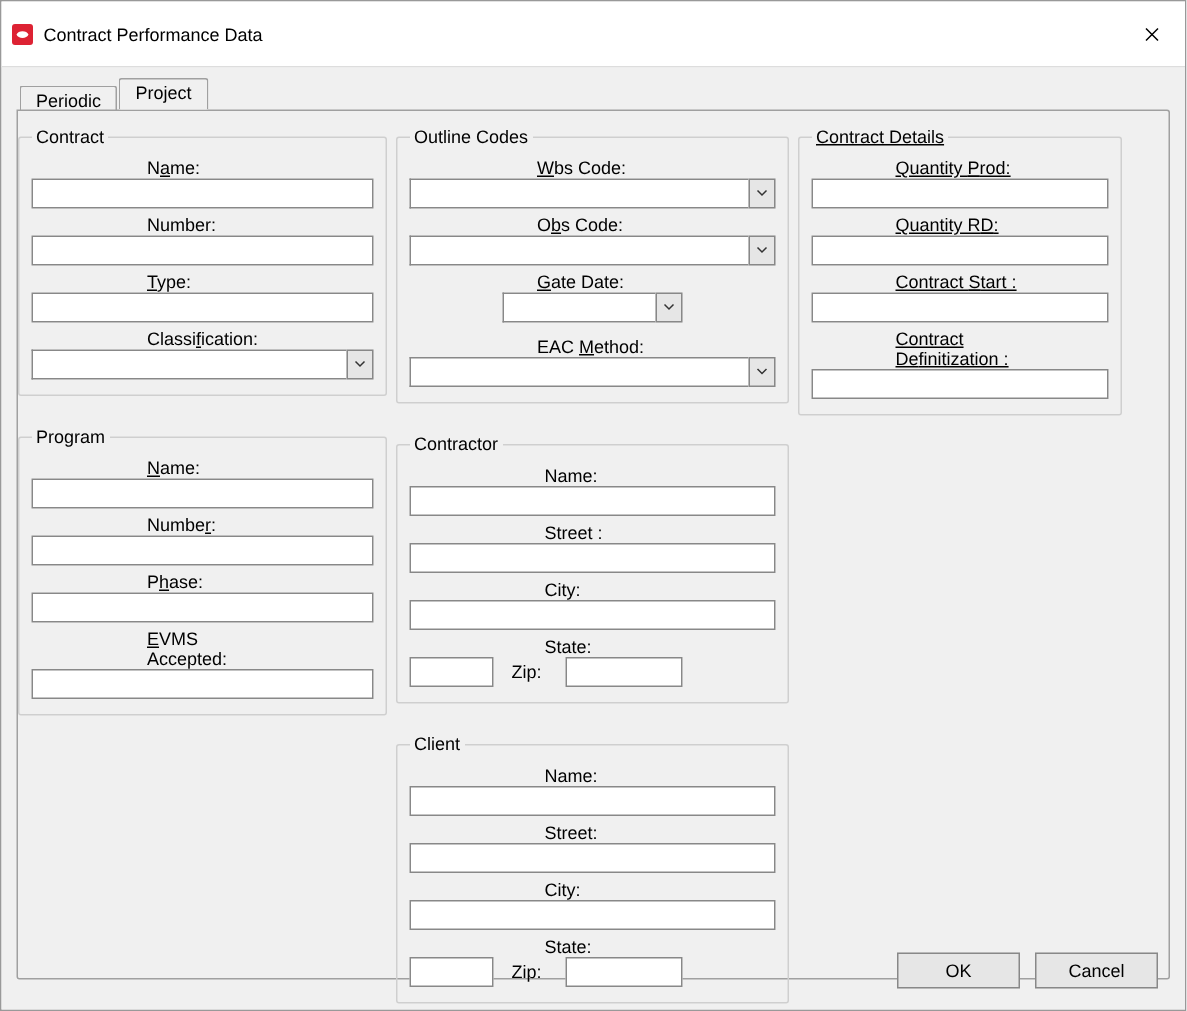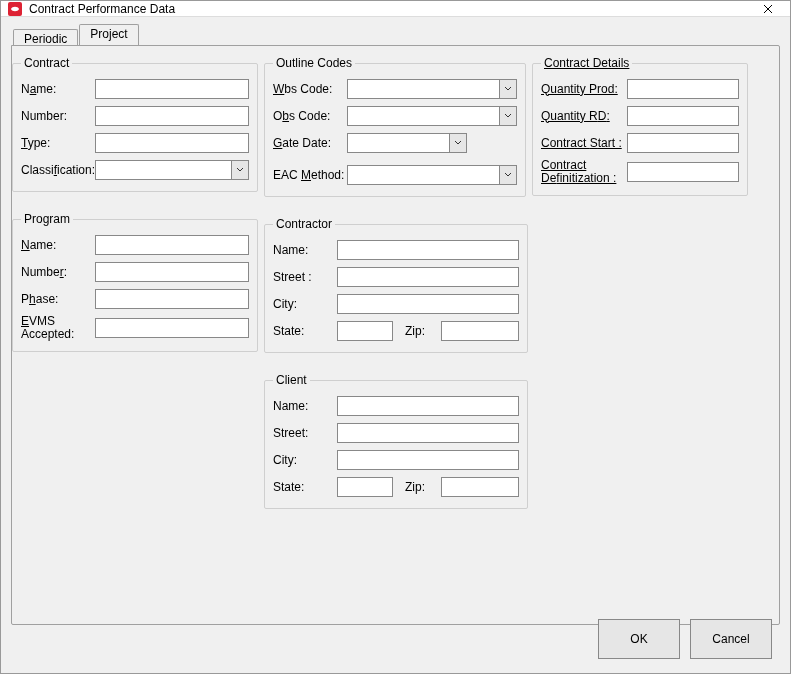--- a/index.html
+++ b/index.html
@@ -13,21 +13,21 @@
   .window {
     width: 791px;
     height: 674px;
     border: 1px solid #999;
     background: #f0f0f0;
     position: relative;
     display: flex;
     flex-direction: column;
   }
   .titlebar {
-    height: 16px;
+    height: 44px;
     background: #fff;
     border-bottom: 1px solid #ddd;
     display: flex;
     align-items: center;
     padding: 0 0 0 6px;
   }
   .titlebar .app-icon {
     width: 16px; height: 16px;
     margin-right: 6px;
     display: inline-flex;
@@ -103,20 +103,21 @@
   }
   fieldset.group legend {
     font-size: 12px;
     padding: 0 3px;
   }
   .row {
     display: flex;
     align-items: center;
     margin-bottom: 5px;
     min-height: 22px;
+    flex-direction: column;
   }
   .row:last-child { margin-bottom: 0; }
   .row label {
     font-size: 12px;
     line-height: 13px;
   }
   .lbl-w1 { width: 74px; flex-shrink: 0; }
   .lbl-w2 { width: 64px; flex-shrink: 0; }
   .lbl-w3 { width: 86px; flex-shrink: 0; }
   .u { text-decoration: underline; }
@@ -157,21 +158,21 @@
   .state-zip input.txt { flex: 0 0 auto; }
   .button-bar {
     position: absolute;
     right: 18px;
     bottom: 14px;
     display: flex;
     gap: 10px;
   }
   .btn {
     width: 82px;
-    height: 40px;
+    height: 24px;
     border: 1px solid #888;
     background: #e6e6e6;
     font-family: inherit;
     font-size: 12px;
     cursor: default;
     text-align: center;
   }
 </style>
 </head>
 <body>

